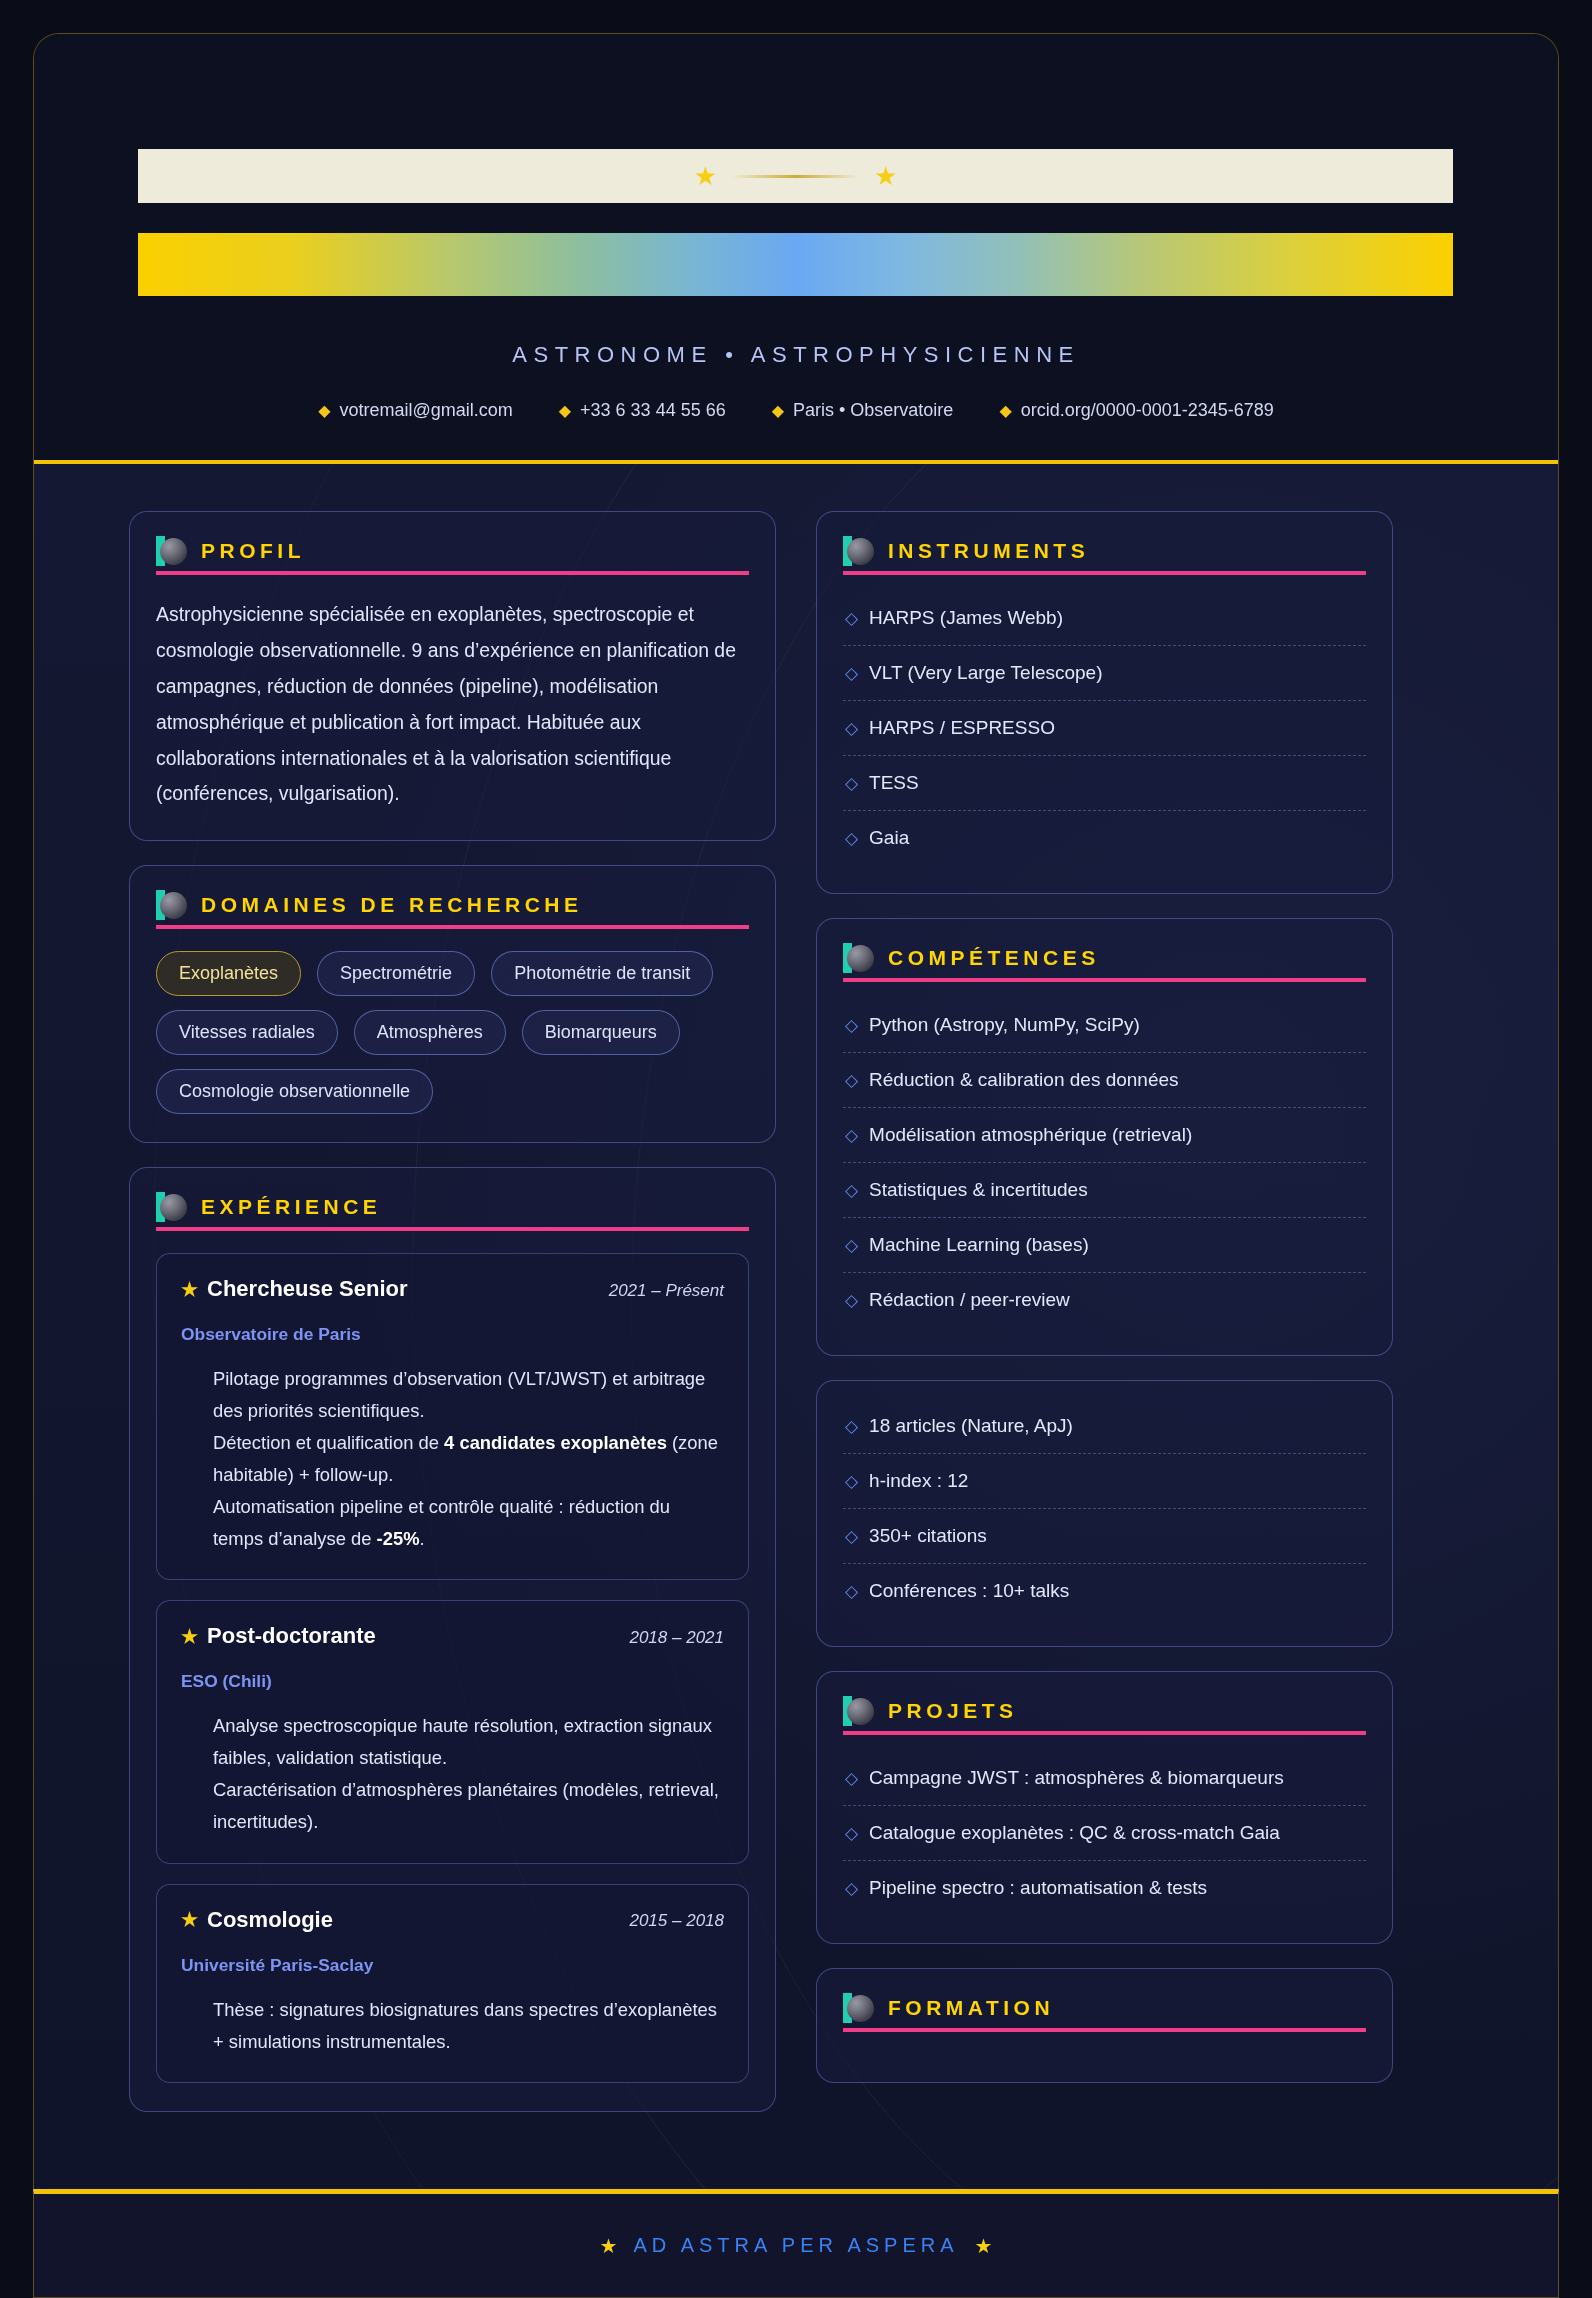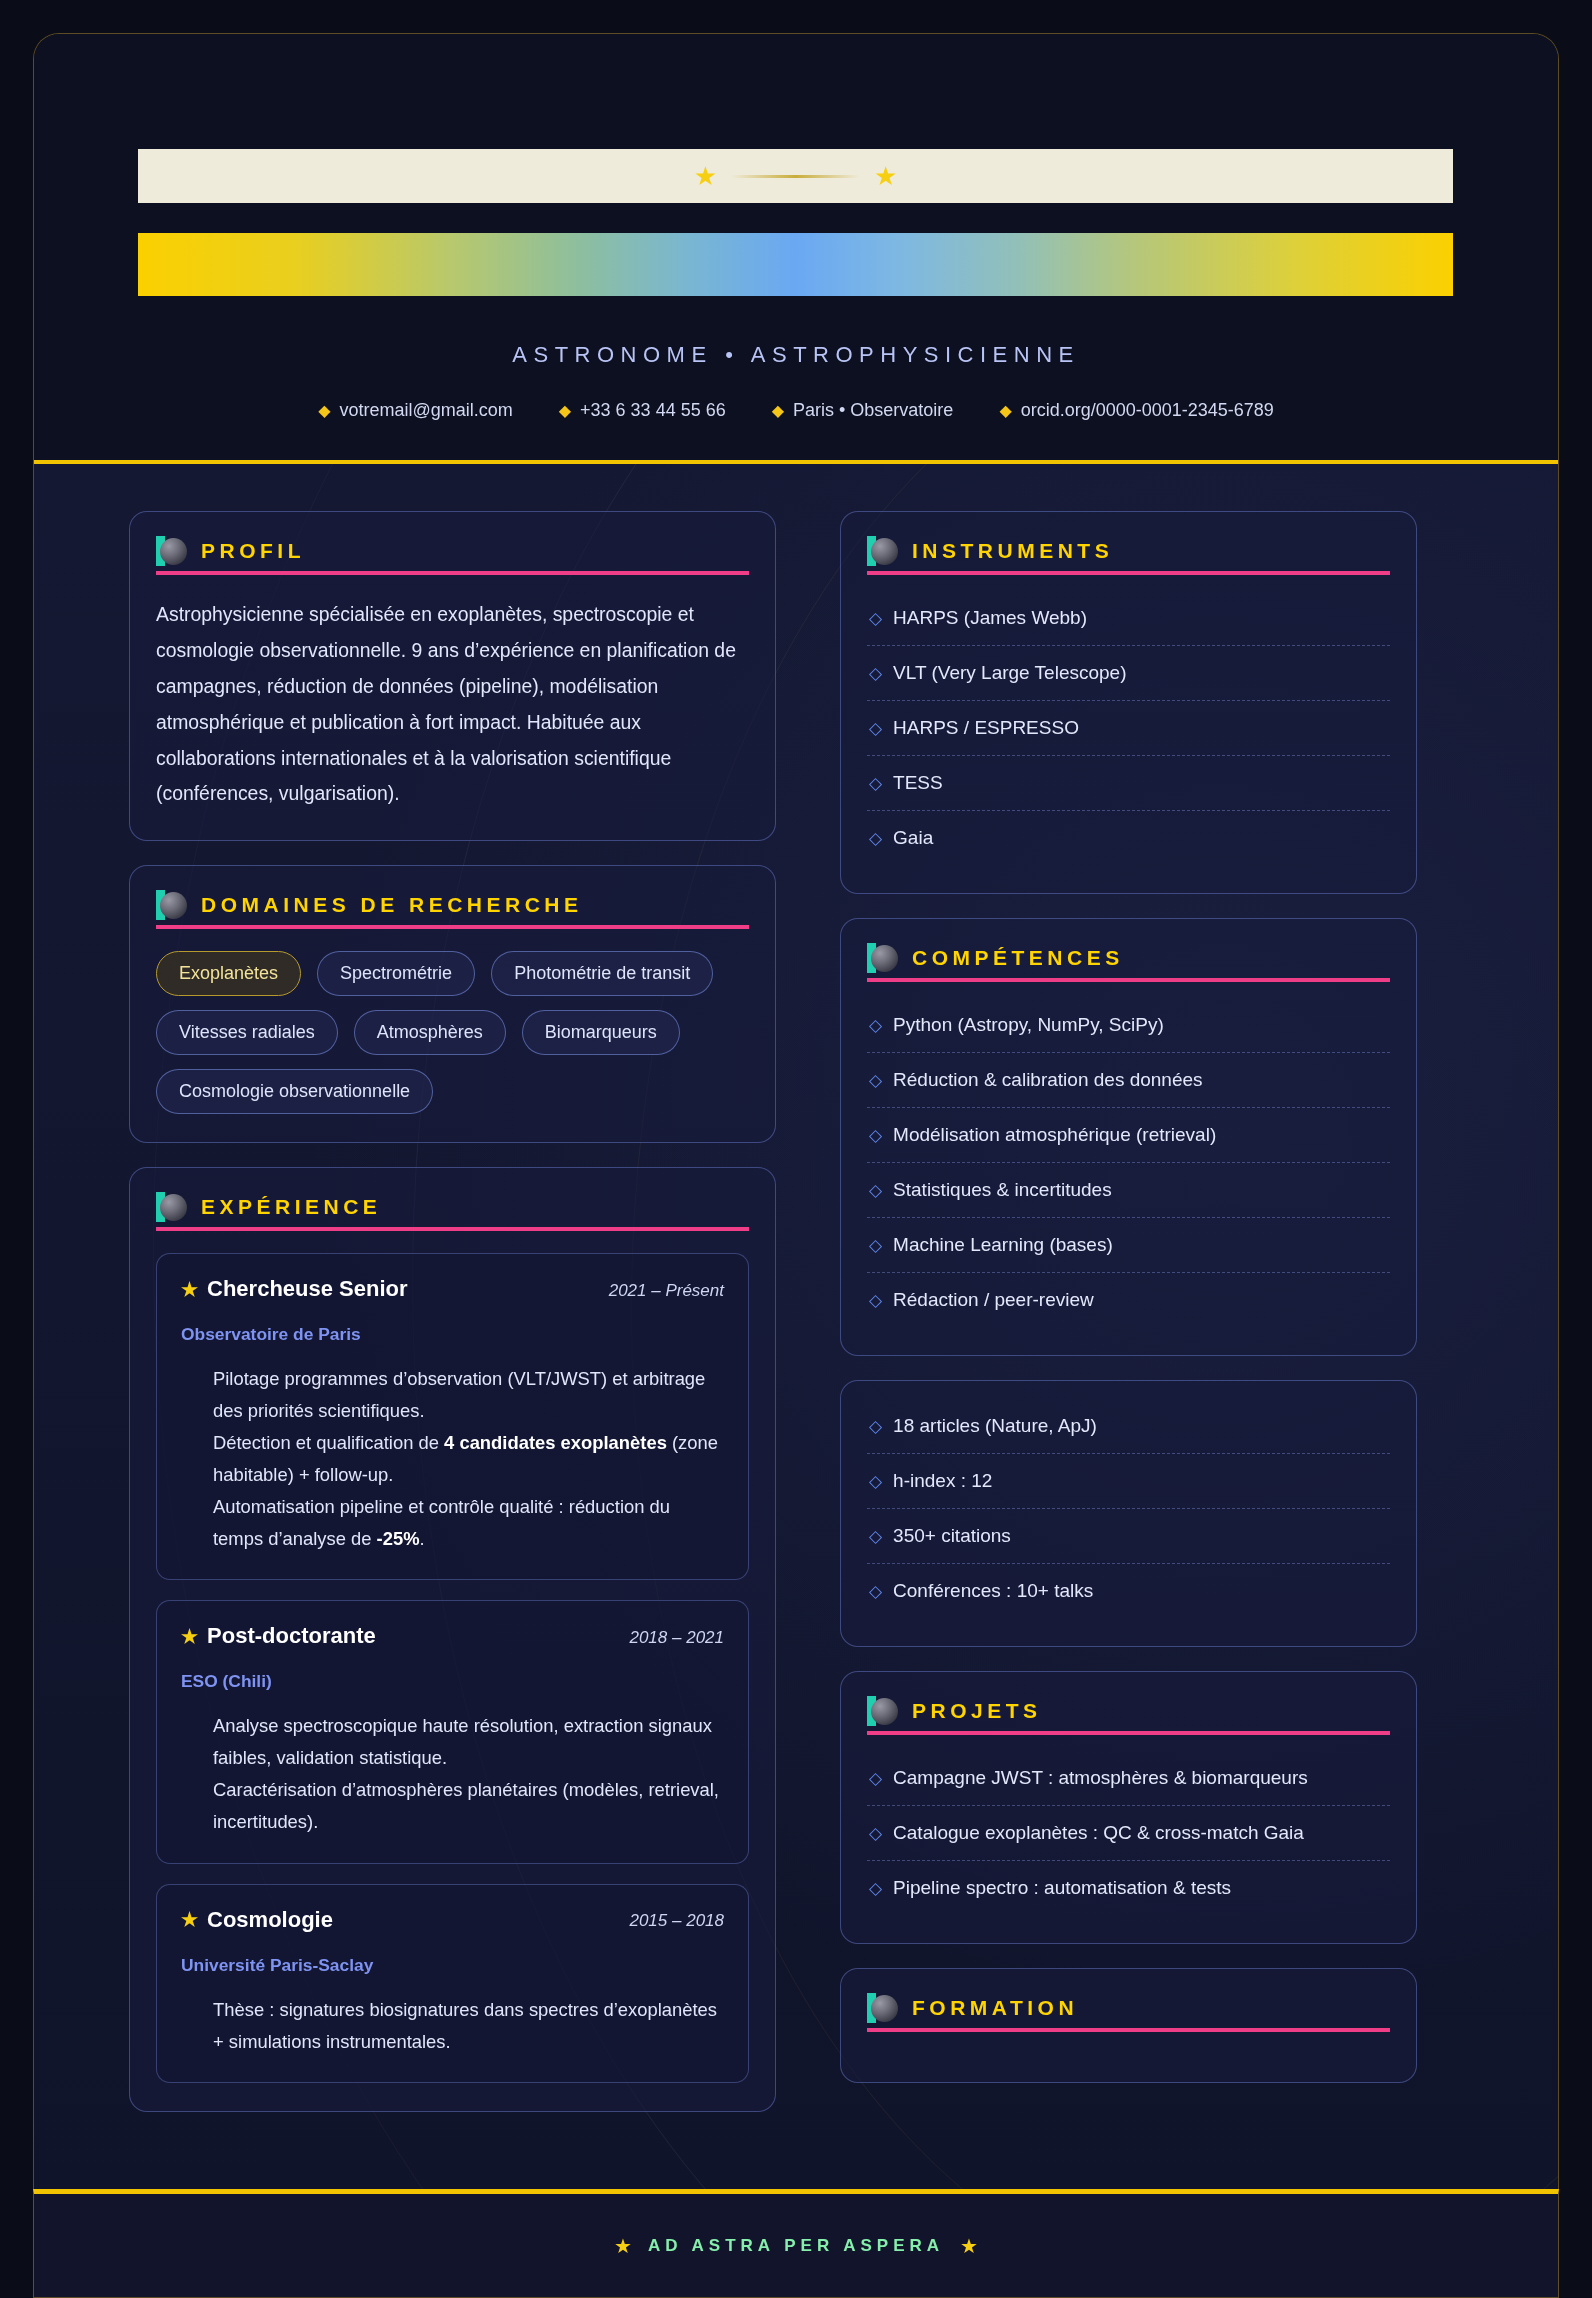--- a/index.html
+++ b/index.html
@@ -108,21 +108,21 @@
     color: #d3d9f2;
     font-size: 18px;
     white-space: nowrap;
   }
   .diamond-gold { color: #f5c518; font-size: 16px; line-height: 1; }
 
   
   .body-wrap {
     position: relative;
     display: flex;
-    gap: 64px;
+    gap: 40px;
     padding: 47px 95px 0 95px;
     background:
       radial-gradient(circle at 78% 36%, rgba(60,70,140,0.18) 0%, rgba(13,15,31,0) 55%),
       linear-gradient(180deg, #141832 0%, #12162e 45%, #10142a 100%);
     height: 1832px;
     overflow: hidden;
   }
 
   
   .orbits { position: absolute; inset: 0; pointer-events: none; }
@@ -279,23 +279,23 @@
     border-right: 1px solid rgba(190,150,40,0.45);
     border-bottom: 1px solid rgba(190,150,40,0.45);
     display: flex;
     align-items: center;
     justify-content: center;
     gap: 16px;
     z-index: 50;
   }
   .footer-star { color: #f7cf12; font-size: 20px; line-height: 1; }
   .footer-text {
-    color: #86efac;
-    font-size: 17px;
-    font-weight: bold;
+    color: #3b82f6;
+    font-size: 20px;
+    font-weight: normal;
     letter-spacing: 5px;
     white-space: nowrap;
   }
 </style>
 </head>
 <body>
 
 <div id="page">
   <div class="sheet">
 

